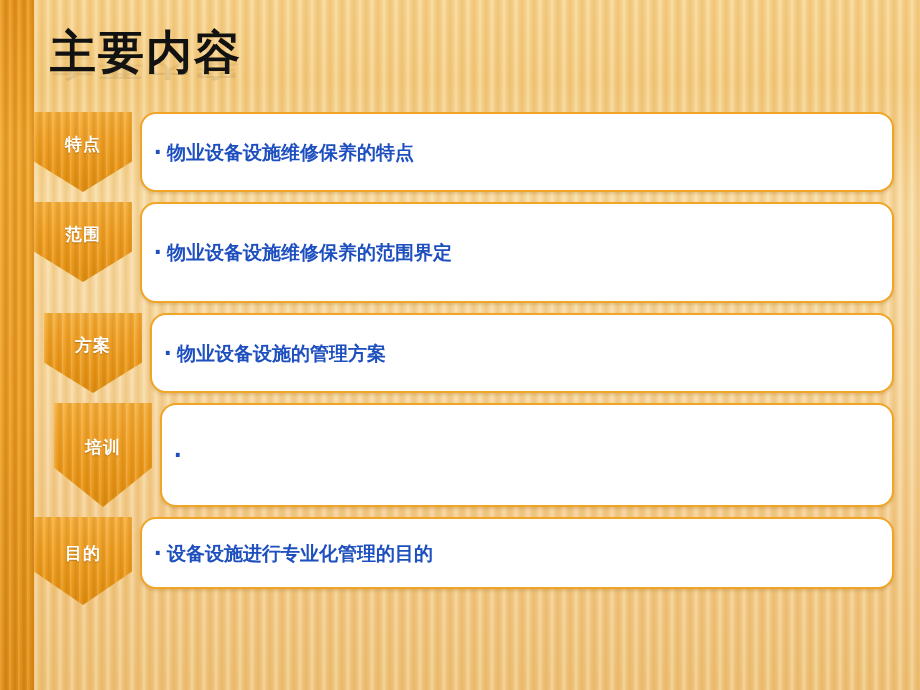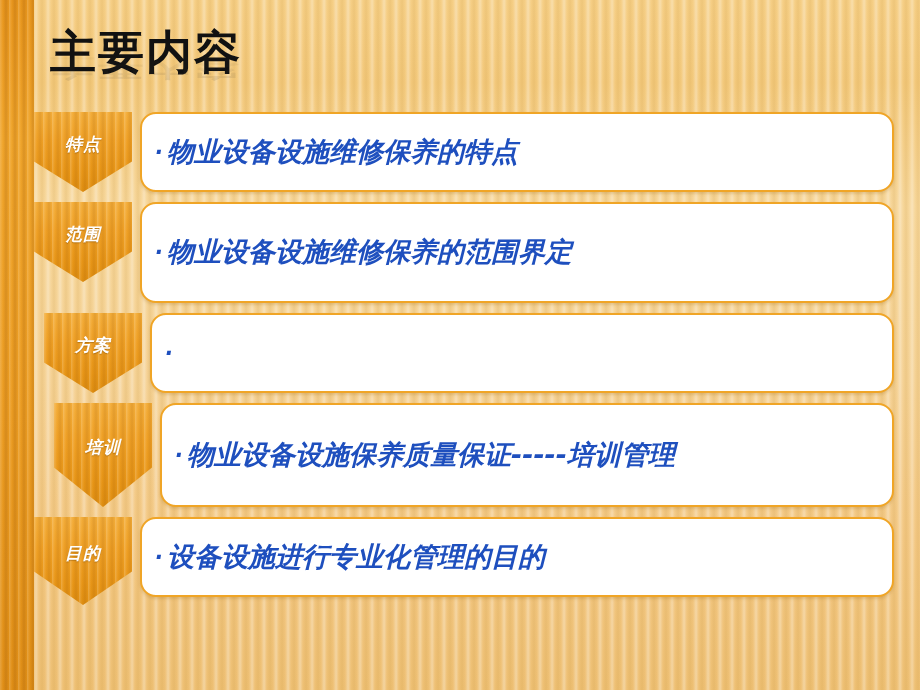--- a/index.html
+++ b/index.html
@@ -71,21 +71,20 @@
     position: absolute;
     left: 34px;
     top: 112px;
     width: 860px;
   }
   .row {
     position: relative;
     display: flex;
     align-items: stretch;
     margin-bottom: 10px;
-    font-style: italic;
   }
   .chevron {
     position: relative;
     width: 98px;
     flex: 0 0 98px;
     display: flex;
     align-items: center;
     justify-content: center;
     color: #ffffff;
     font-size: 17px;
@@ -113,37 +112,37 @@
     background: #ffffff;
     border: 2px solid #f0a526;
     border-radius: 16px;
     display: flex;
     align-items: center;
     padding: 0 14px 0 12px;
     box-shadow: 0 2px 3px rgba(150,100,20,0.22);
   }
   .card-text {
     color: #1e4fbe;
-    font-size: 27px;
+    font-size: 19px;
     font-weight: bold;
     line-height: 1.28;
     font-family: "DejaVu Sans", "Liberation Sans", sans-serif;
   }
   .bullet {
     color: #1e4fbe;
     font-size: 27px;
     font-weight: bold;
     margin-right: 4px;
   }
   
   .r0 { height: 80px; }
   .r1 { height: 101px; }
   .r2 { height: 80px; padding-left: 10px; }
   .r3 { height: 104px; }
-  .r4 { height: 80px; }
+  .r4 { height: 72px; }
 
   .r0 .chevron, .r1 .chevron, .r2 .chevron { height: 80px; }
   .r3 .chevron { height: 104px; margin-left: 20px; }
   .r4 .chevron { height: 88px; }
 </style>
 </head>
 <body>
 
 <div class="slide">
 
@@ -173,30 +172,30 @@
         <span class="card-text">物业设备设施维修保养的范围界定</span>
       </div>
     </div>
 
     <div class="row r2">
       <div class="chevron">
         <span class="chev-label">方案</span>
       </div>
       <div class="card">
         <span class="bullet">·</span>
+        <span class="card-text">物业设备设施的管理方案</span>
       </div>
     </div>
 
     <div class="row r3">
       <div class="chevron">
         <span class="chev-label">培训</span>
       </div>
       <div class="card">
         <span class="bullet">·</span>
-        <span class="card-text">物业设备设施保养质量保证-----培训管理</span>
       </div>
     </div>
 
     <div class="row r4">
       <div class="chevron">
         <span class="chev-label">目的</span>
       </div>
       <div class="card">
         <span class="bullet">·</span>
         <span class="card-text">设备设施进行专业化管理的目的</span>

